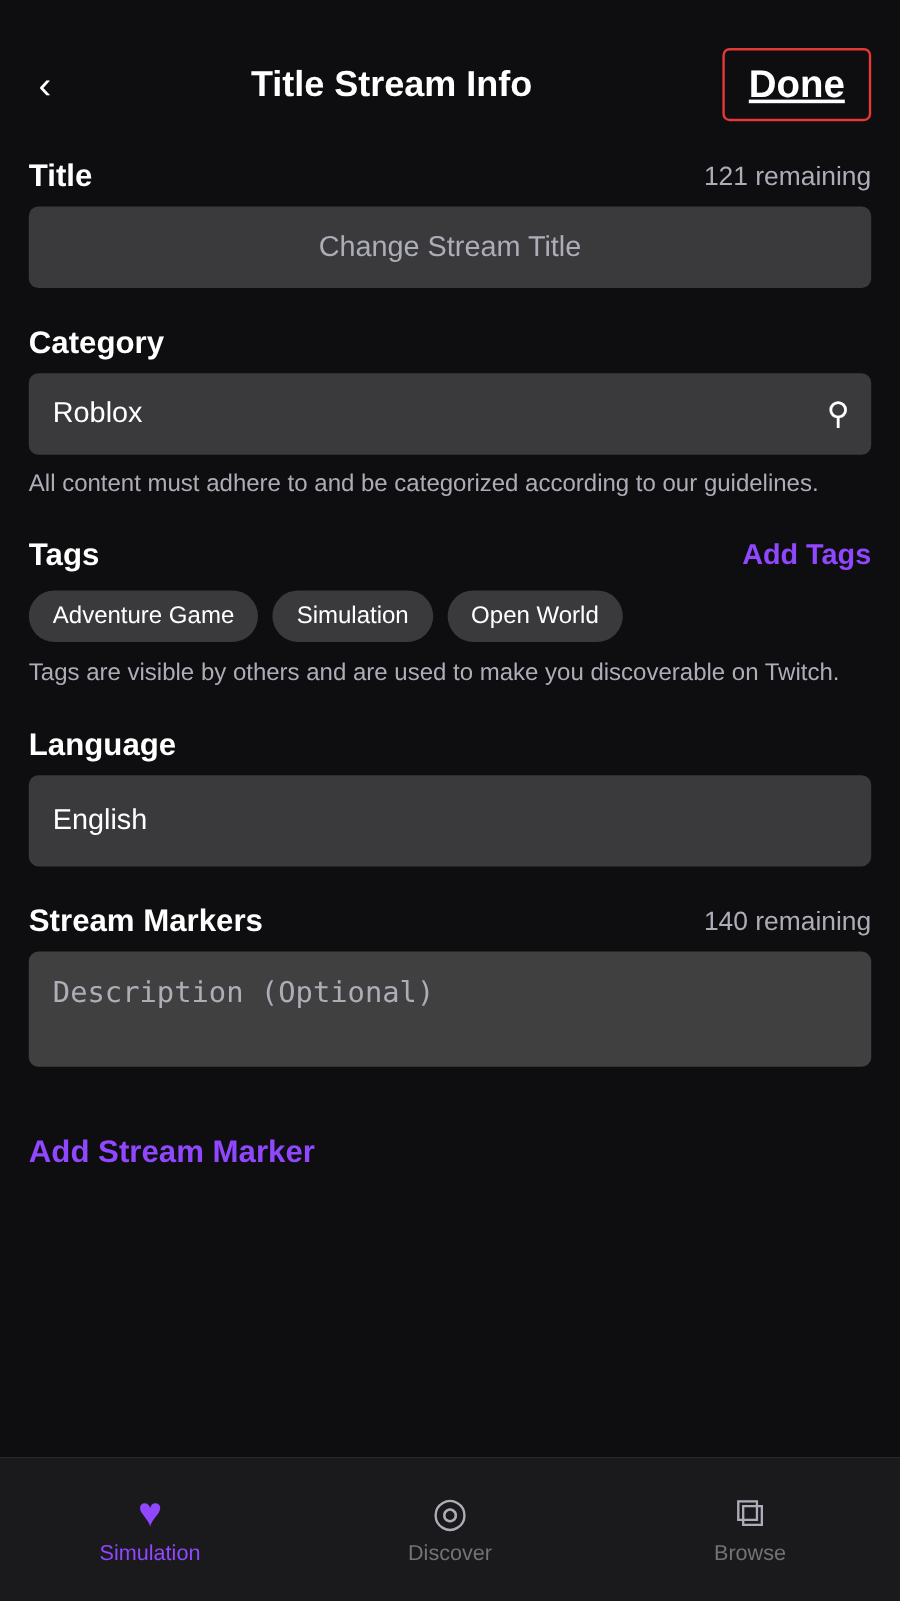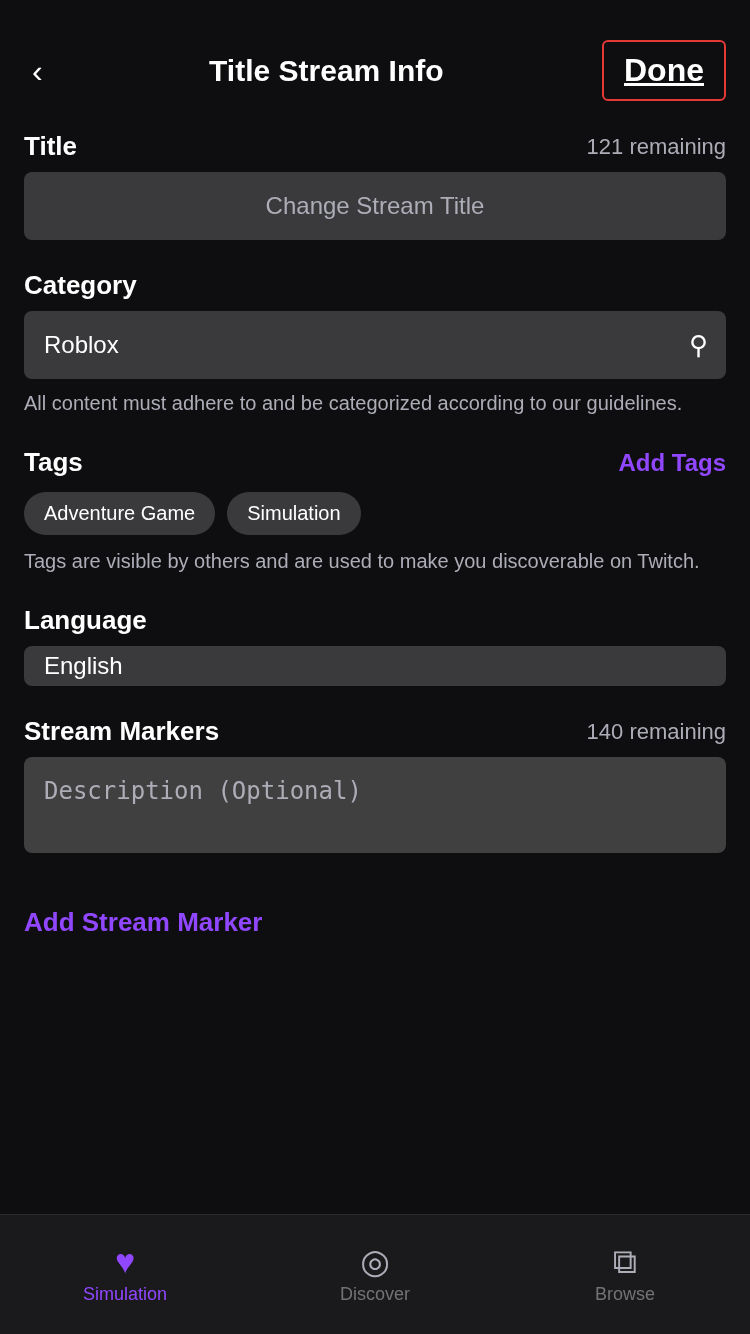--- a/index.html
+++ b/index.html
@@ -159,21 +159,21 @@
       font-size: 20px;
       color: #ffffff;
       white-space: nowrap;
     }
 
     .language-input {
       width: 100%;
       background-color: #3a3a3d;
       border: none;
       border-radius: 8px;
-      padding: 6px 20px;
+      padding: 24px 20px;
       font-size: 24px;
       color: #ffffff;
       outline: none;
     }
 
     .description-input {
       width: 100%;
       background-color: #404040;
       border: none;
       border-radius: 8px;
@@ -283,20 +283,21 @@
   </div>
 
   <div class="section">
     <div class="tags-header">
       <span class="field-label">Tags</span>
       <button class="add-tags-btn">Add Tags</button>
     </div>
     <div class="tags-list">
       <span class="tag-chip">Adventure Game</span>
       <span class="tag-chip">Simulation</span>
+      <span class="tag-chip">Open World</span>
     </div>
     <p class="field-hint">Tags are visible by others and are used to make you discoverable on Twitch.</p>
   </div>
 
   <div class="section">
     <div class="field-header">
       <span class="field-label">Language</span>
     </div>
     <input type="text" class="language-input" value="English" style="">
   </div>

